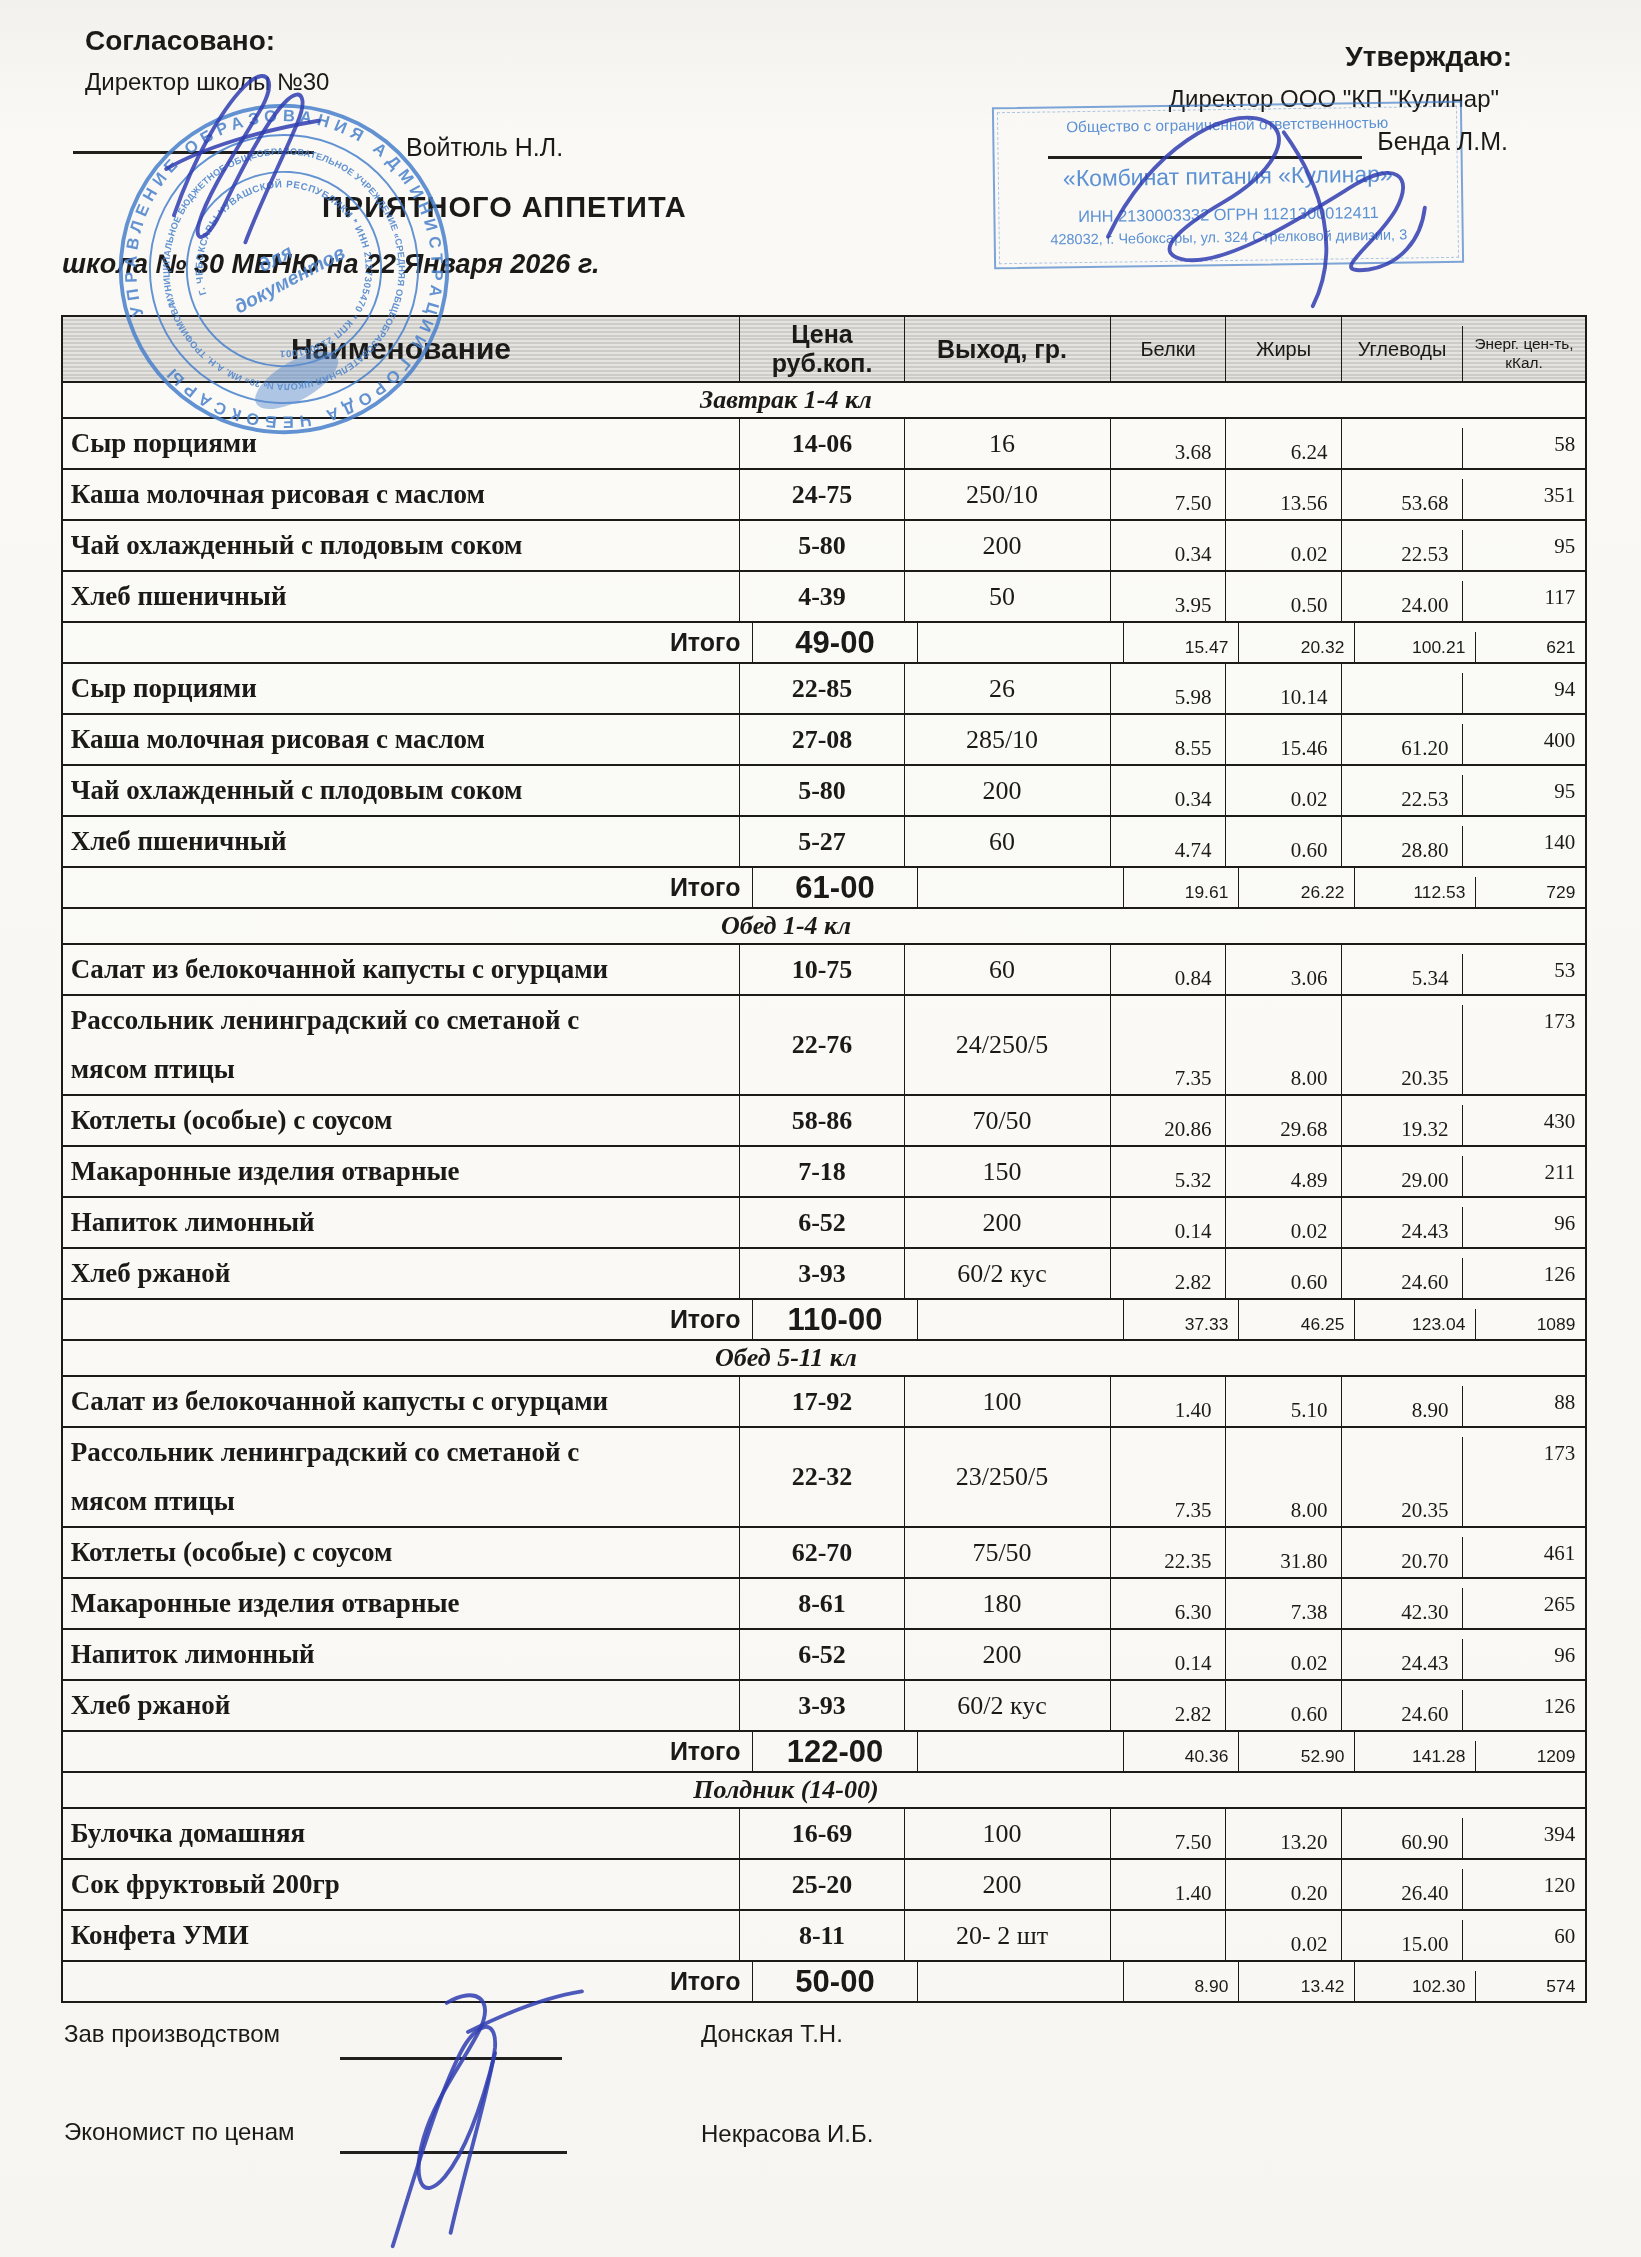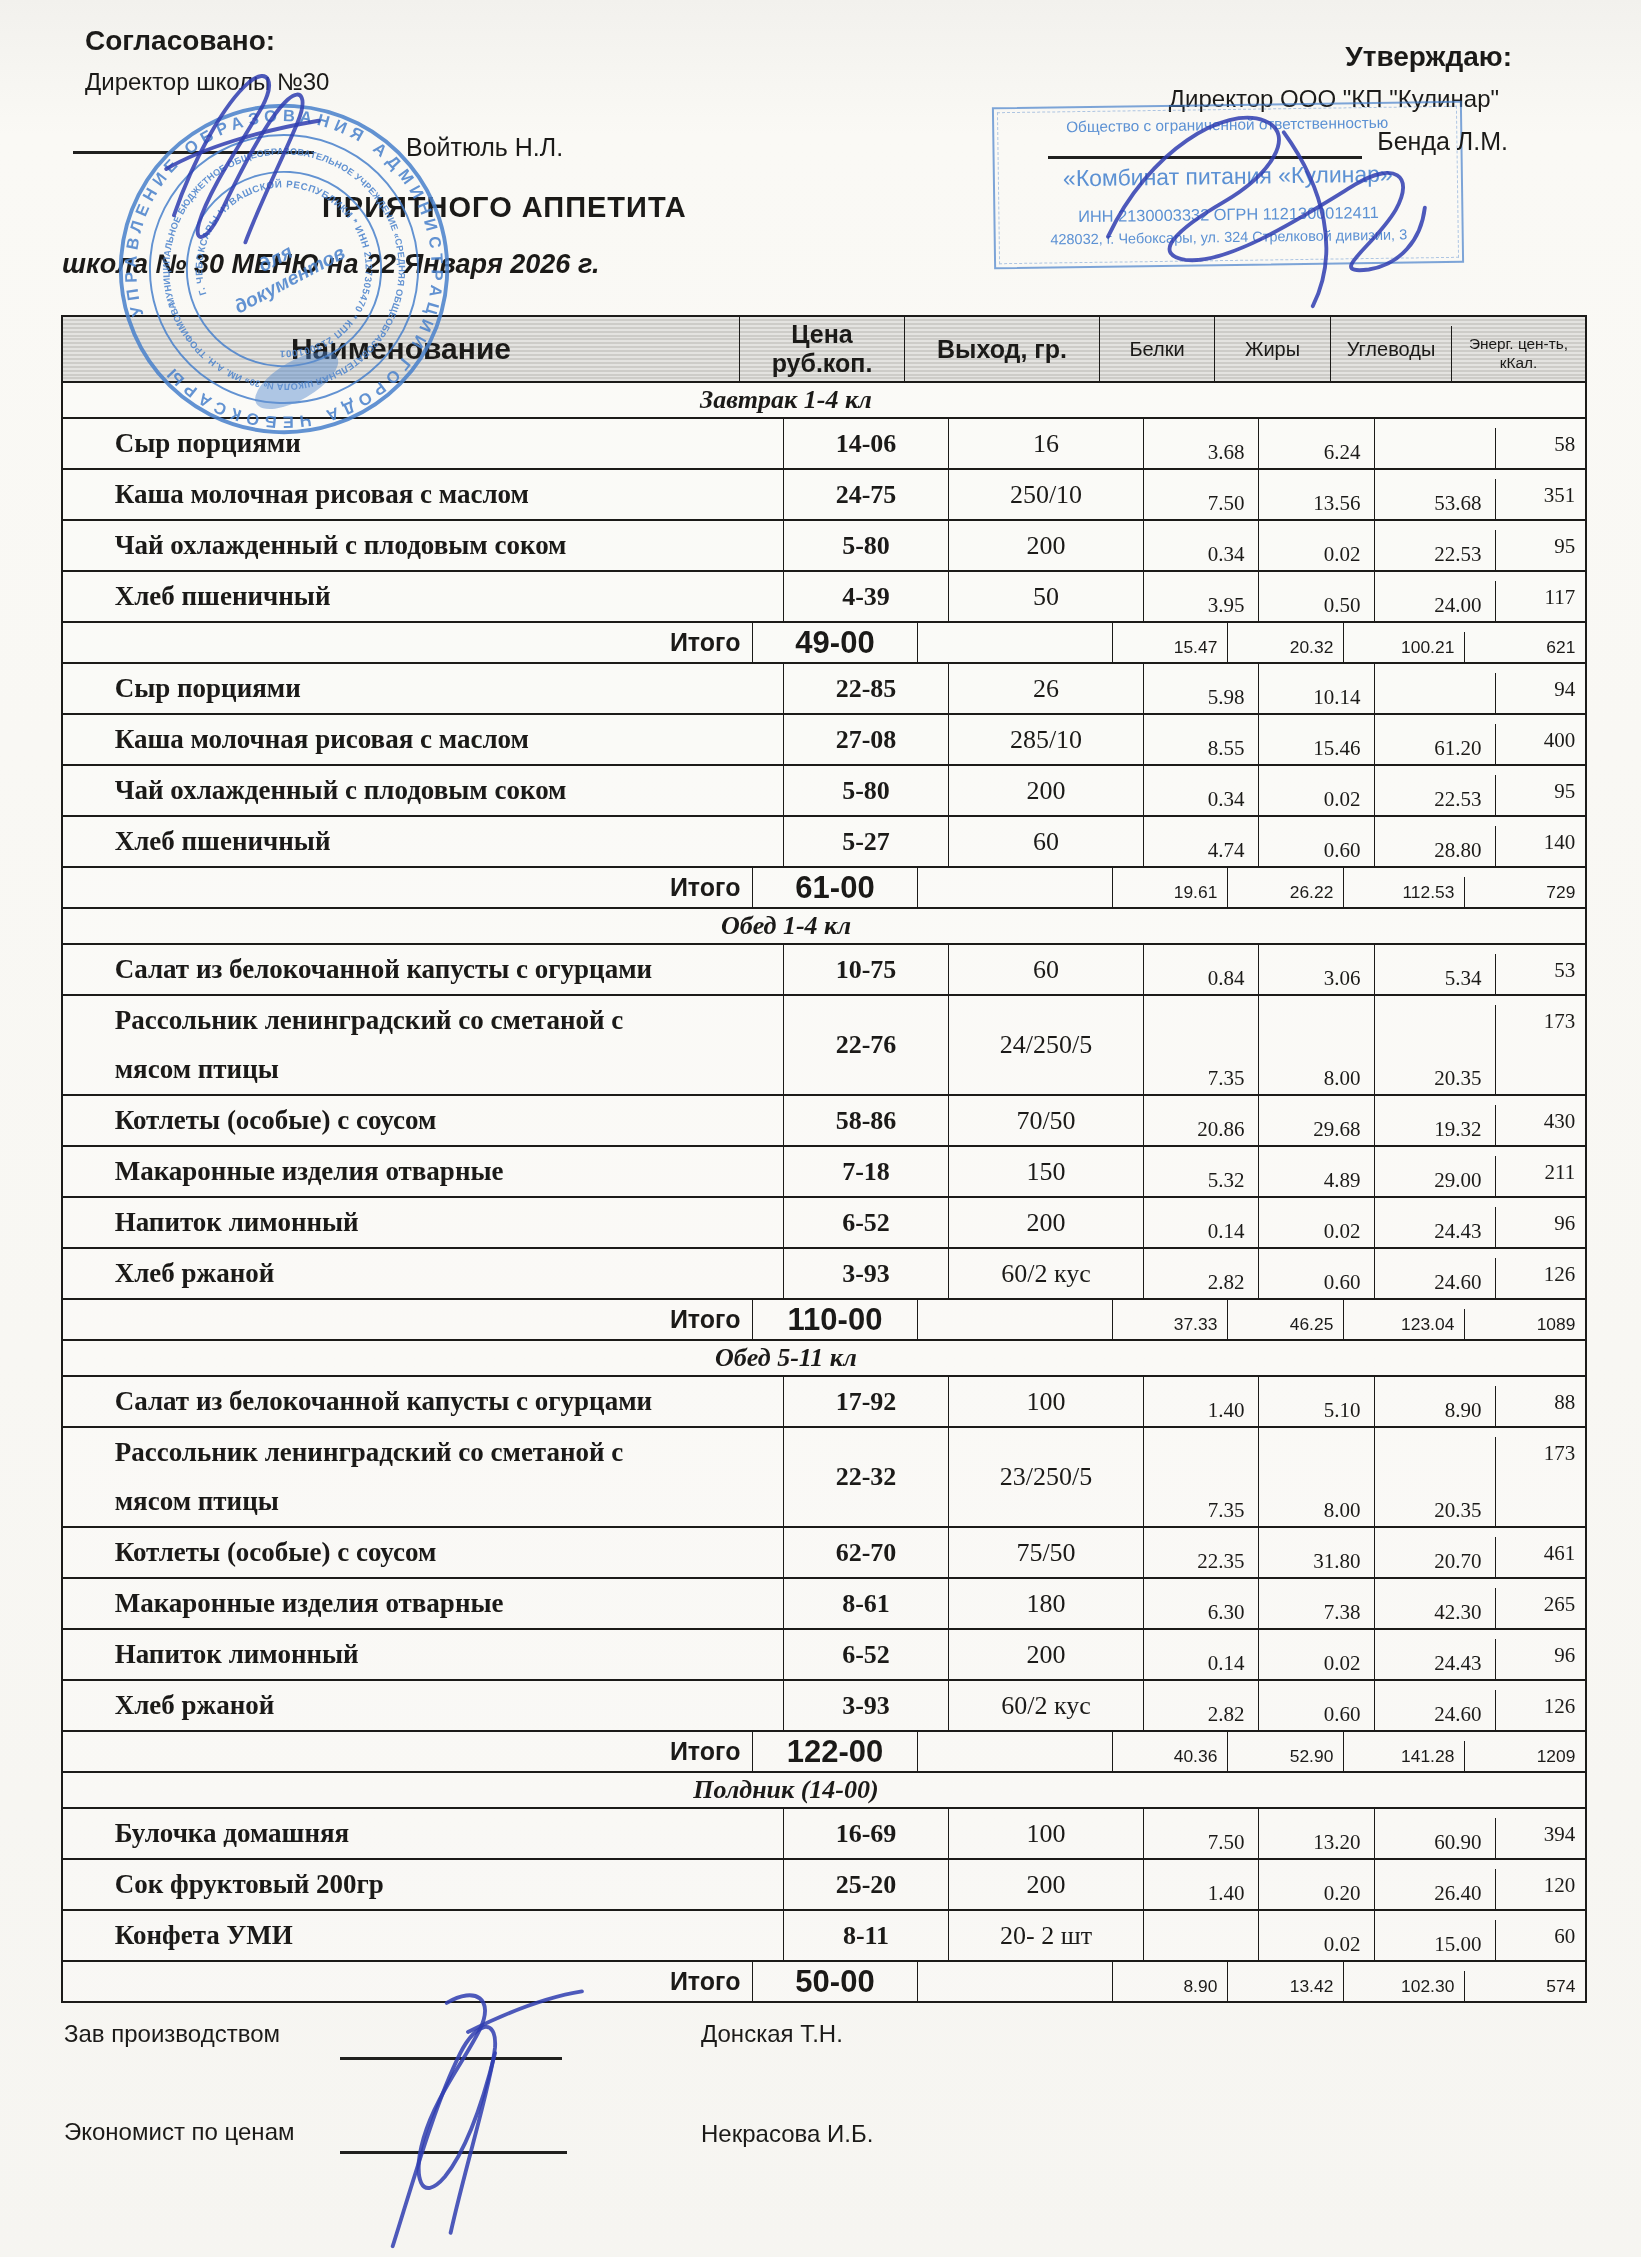--- a/index.html
+++ b/index.html
@@ -15,35 +15,35 @@
   .blk-line{position:absolute;height:2.9px;background:#20201e;}
   .heading{font-weight:bold;font-size:29px;letter-spacing:1px;}
   .menuline{font-weight:bold;font-style:italic;font-size:27px;}
 
   
   .menu-table{position:absolute;left:61px;top:315px;width:1526px;border:2.9px solid #1c1b19;box-sizing:border-box;background:rgba(255,255,255,0.25);}
   .tr{display:flex;border-top:2.9px solid #1c1b19;}
   .tr:first-child{border-top:none;}
   .td{box-sizing:border-box;border-left:1.9px solid #1c1b19;overflow:hidden;}
   .td:first-child{border-left:none;}
-  .c1{width:676px;} .c2{width:165px;} .c3{width:195px;} .c4{width:115px;} .c5{width:116px;} .c6{width:121px;} .c7{flex:1;margin-top:9px;}
+  .c1{width:676px;} .c2{width:165px;} .c3{width:195px;} .c4{width:115px;margin-left:11px;} .c5{width:116px;} .c6{width:121px;} .c7{flex:1;margin-top:9px;}
 
   .thead{min-height:64px;background:#d5d4d0;
          background-image:repeating-linear-gradient(180deg,rgba(255,255,255,.35) 0 1.9px,rgba(0,0,0,0.04) 1.9px 3.9px);}
   .thead .td{display:flex;align-items:center;justify-content:center;text-align:center;}
   .h1{font-weight:bold;font-size:30px;}
   .h2,.h3{font-weight:bold;font-size:25px;line-height:1.15;}
   .h4{font-size:20px;}
   .h7{font-size:15.4px;line-height:1.2;}
 
   .section{min-height:34px;}
   .section .section-title{width:100%;box-sizing:border-box;text-align:center;padding-right:76px;
        font-family:"Liberation Serif",serif;font-weight:bold;font-style:italic;font-size:26px;line-height:33px;}
 
-  .dish{min-height:49px;padding-left:44px;}
+  .dish{min-height:49px;}
   .dish .c1{font-family:"Liberation Serif",serif;font-weight:bold;font-size:27px;line-height:49px;
             padding:0 7.7px 0 7.7px;white-space:pre-line;}
   .dish .c2,.dish .c3{display:flex;align-items:center;justify-content:center;
             font-family:"Liberation Serif",serif;font-size:26px;}
   .dish .c2{font-weight:bold;}
   .dish .c4,.dish .c5,.dish .c6{display:flex;align-items:flex-end;justify-content:flex-end;
             padding:0 13.5px 2.9px 0;font-family:"Liberation Serif",serif;font-size:21px;}
   .dish .c7{display:flex;align-items:flex-start;justify-content:flex-end;
             padding:3.9px 9.7px 0 0;font-family:"Liberation Serif",serif;font-size:21px;}
 

